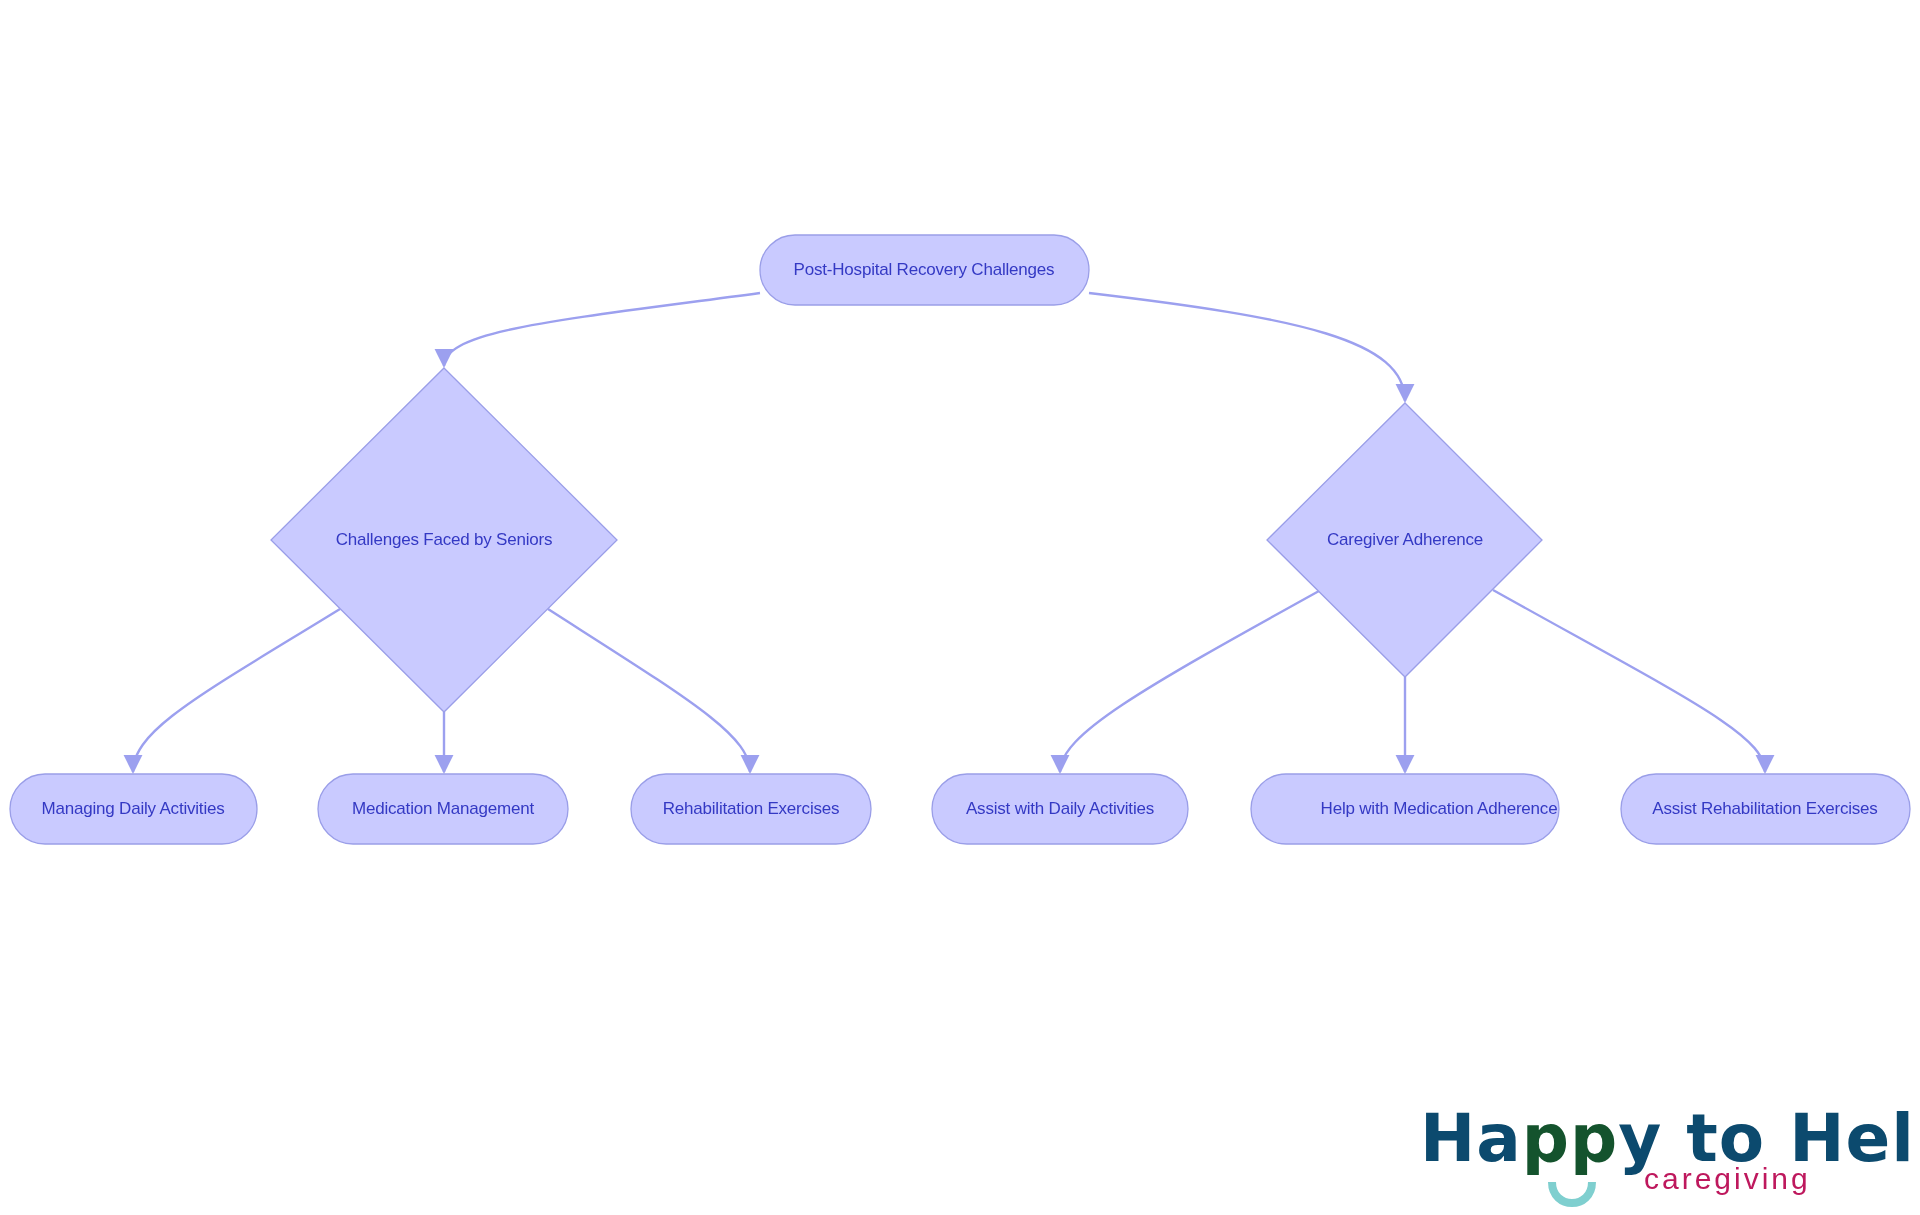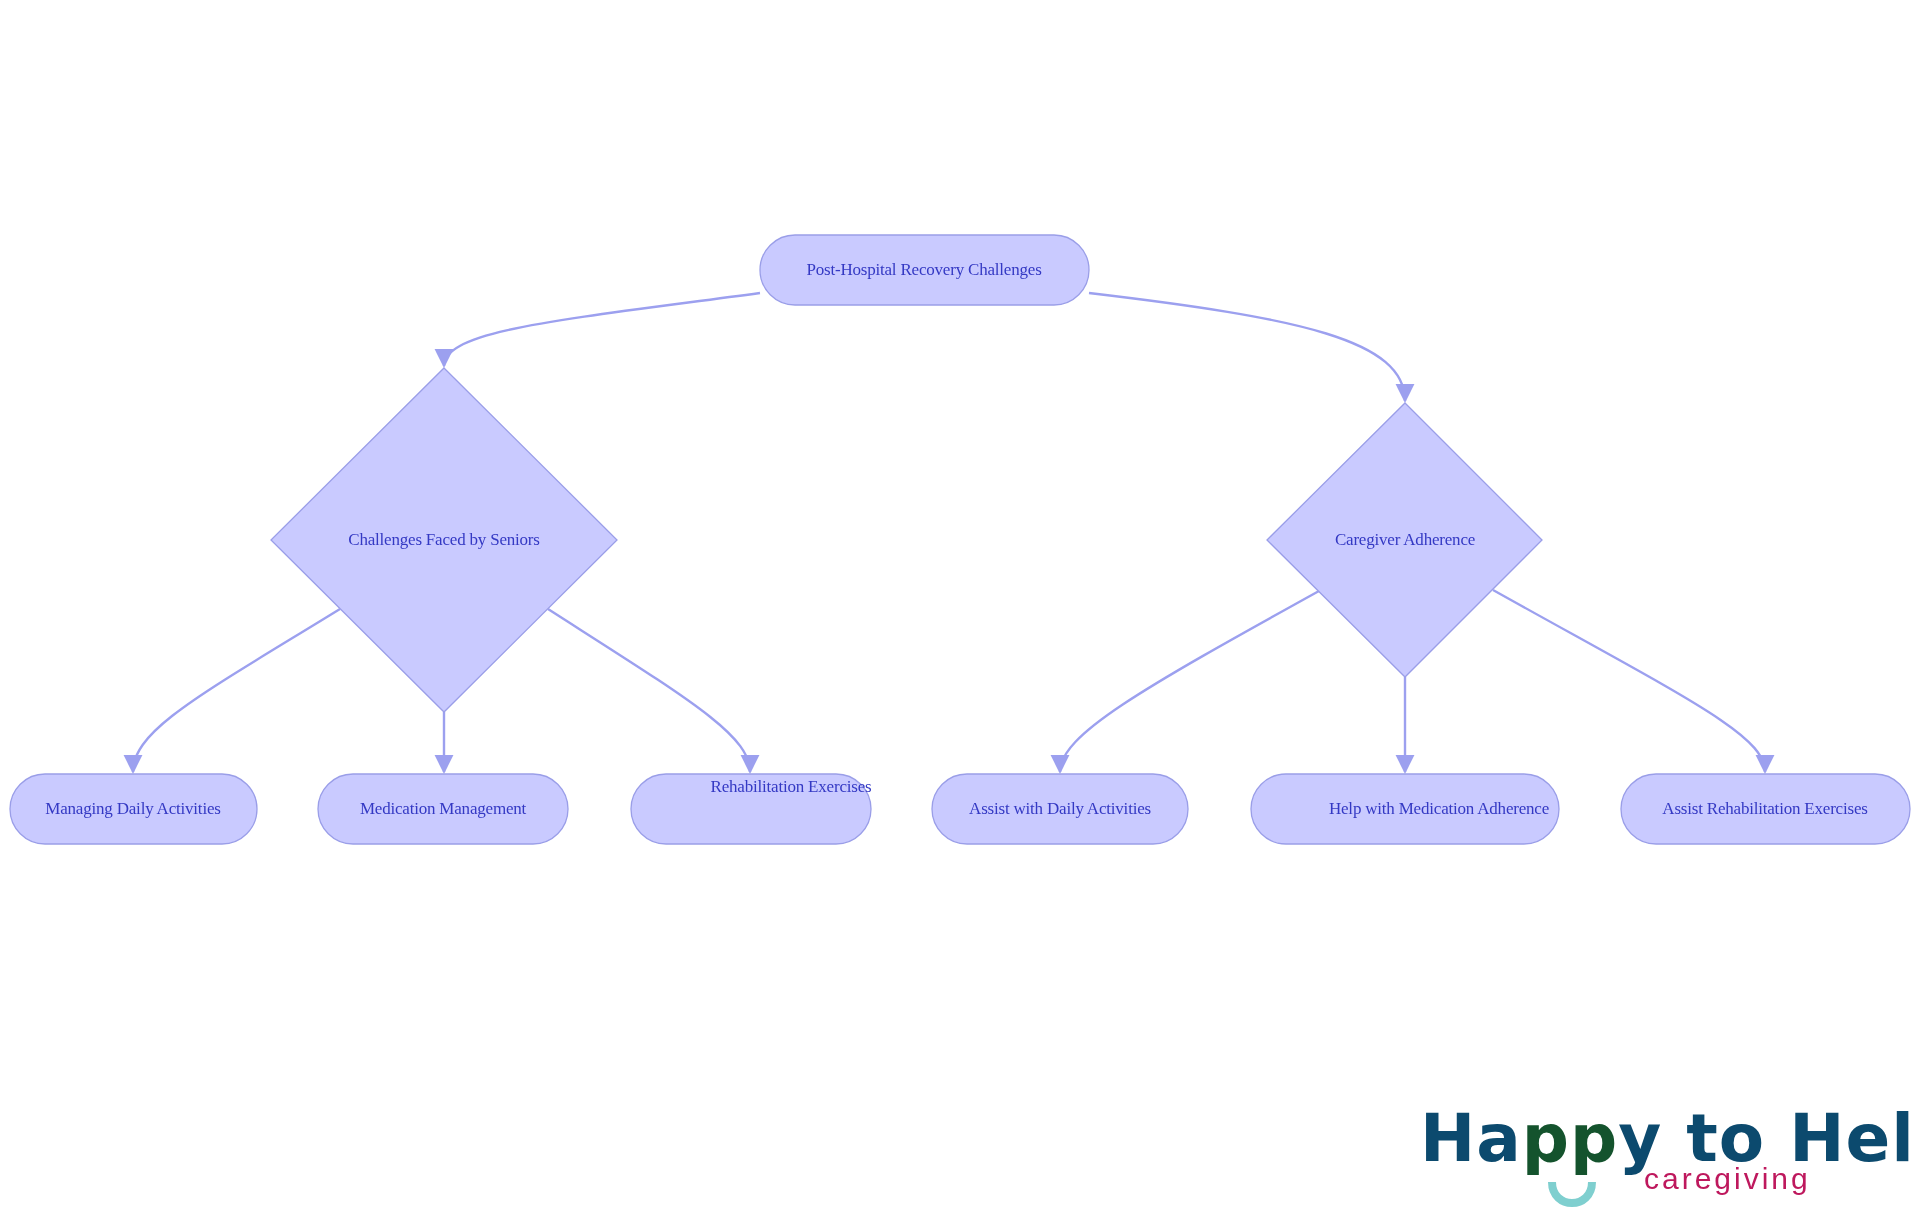--- a/index.html
+++ b/index.html
@@ -2,21 +2,21 @@
 <html><head>
 <meta charset="utf-8">
 <style>
   html, body { margin: 0; padding: 0; background: #ffffff; }
   body { width: 1920px; height: 1215px; position: relative; overflow: hidden;
          font-family: "Liberation Sans", "DejaVu Sans", sans-serif; }
   #canvas { position: absolute; left: 0; top: 0; width: 1920px; height: 1215px; }
   .edge { fill: none; stroke: #9ca0ef; stroke-width: 2.4; }
   .node-shape { fill: #c9caff; stroke: #9a9ee8; stroke-width: 1.3; }
   .label { position: absolute; color: #3439c4; font-size: 17px; white-space: nowrap;
-           transform: translate(-50%, -50%); letter-spacing: -0.2px; font-family: Liberation Serif, serif; }
+           transform: translate(-50%, -50%); letter-spacing: -0.2px; }
   .logo { position: absolute; left: 1420px; top: 1100px; width: 460px; height: 110px; }
   .logo-main { position: absolute; left: 0; top: 0; font-size: 66px; font-weight: bold;
                letter-spacing: 1px; white-space: nowrap; font-family: "DejaVu Sans", sans-serif; }
   .coral { color: #0c4a6e; }
   .teal { color: #14532d; }
   .logo-sub { position: absolute; left: 224px; top: 62px; font-size: 30px; color: #be185d;
               letter-spacing: 3px; font-family: Liberation Sans, sans-serif; }
   .smile { position: absolute; left: 128px; top: 80px; }
 </style>
 </head>
@@ -52,21 +52,21 @@
   <rect class="node-shape" x="1251" y="774" width="308" height="70" rx="35" ry="35"></rect>
   <rect class="node-shape" x="1621" y="774" width="289" height="70" rx="35" ry="35"></rect>
 </svg>
 
 <div class="label" style="left:924px; top:270px;">Post-Hospital Recovery Challenges</div>
 <div class="label" style="left:444px; top:540px;">Challenges Faced by Seniors</div>
 <div class="label" style="left:1405px; top:540px;">Caregiver Adherence</div>
 
 <div class="label" style="left:133px; top:809px;text-align:center;">Managing Daily Activities</div>
 <div class="label" style="left:443px; top:809px;">Medication Management</div>
-<div class="label" style="left:751px; top:787px;margin-left:40px;">Rehabilitation Exercises</div>
+<div class="label" style="left:751px; top:809px;">Rehabilitation Exercises</div>
 <div class="label" style="left:1060px; top:809px;">Assist with Daily Activities</div>
 <div class="label" style="left:1405px; top:809px;margin-left:34px;">Help with Medication Adherence</div>
 <div class="label" style="left:1765px; top:809px;">Assist Rehabilitation Exercises</div>
 
 <div class="logo">
   <div class="logo-main">
     <span class="coral">Ha</span><span class="teal">pp</span><span class="coral">y to Help</span>
   </div>
   <svg class="smile" width="48" height="30" viewBox="0 0 48 30">
     <path d="M4,2 C4,30 44,30 44,2" fill="none" stroke="#7fcfcf" stroke-width="8" stroke-linecap="butt"></path>

